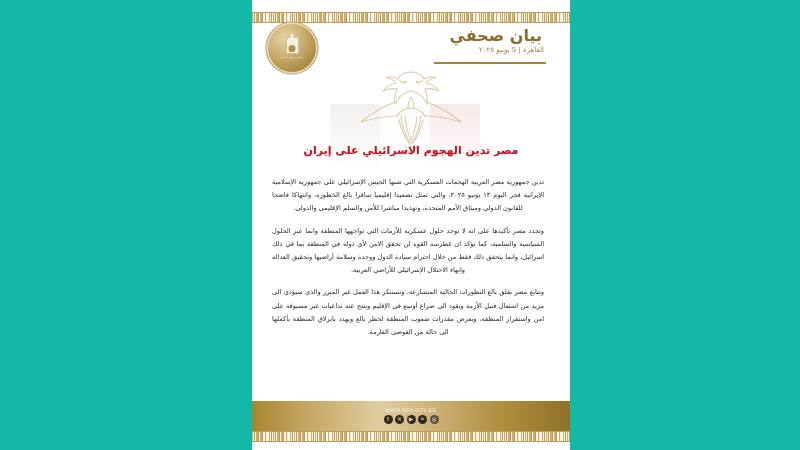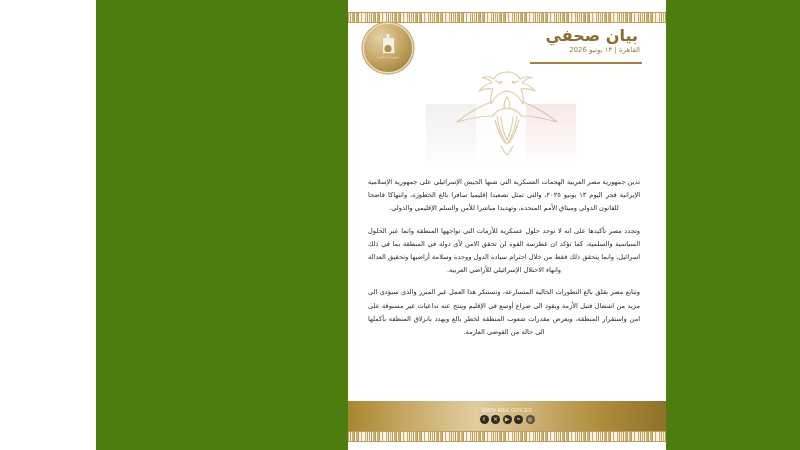--- a/index.html
+++ b/index.html
@@ -2,21 +2,21 @@
 <html lang="ar" dir="rtl"><head>
 <meta charset="utf-8">
 <style>
   html,body{margin:0;padding:0;}
   body{
     width:800px;height:450px;overflow:hidden;
     background:#ffffff;
     font-family:"DejaVu Sans","Liberation Sans",sans-serif;
   }
 
-  .canvas{position:relative;width:704px;height:450px;background:#4d7c0f;}
+  .canvas{position:relative;width:800px;height:450px;background:#14b8a6;}
 
   
   .sheet{
     position:absolute;left:252px;top:0;width:318px;height:450px;
     background:#ffffff;overflow:hidden;
   }
 
   
   .ornament{
     position:absolute;left:0;width:100%;height:11px;
@@ -139,21 +139,21 @@
 <body>
 
 <div class="canvas">
 
   <div class="sheet">
 
     <div class="ornament top"></div>
 
     <div class="header">
       <div class="hdr-title">بيان صحفي</div>
-      <div class="hdr-date">القاهرة | ١٣ يونيو 2026</div>
+      <div class="hdr-date">القاهرة | 5 يونيو ٢٠٢٥</div>
       <div class="hdr-rule"></div>
 
       <div class="emblem">
         <div class="emblem-glyph"></div>
         <div class="emblem-text">جمهورية مصر العربية</div>
       </div>
     </div>
 
     <div class="watermark">
       <div class="flag-bands">
@@ -180,20 +180,21 @@
           <path d="M50 53 C51 62 53 70 56 76"></path>
           <path d="M62 53 C61 62 59 70 56 76"></path>
           <path d="M44 56 C46 64 49 72 54 79"></path>
           <path d="M68 56 C66 64 63 72 58 79"></path>
           <path d="M50 82 C52 86 54 89 56 91 C58 89 60 86 62 82"></path>
           <path d="M53 44 C53 40 54 36 56 33 C58 36 59 40 59 44"></path>
         </g>
       </svg>
     </div>
 
+    <div class="headline">مصر تدين الهجوم الاسرائيلي على إيران</div>
 
     <div class="body">
       <p class="para">تدين جمهورية مصر العربية الهجمات العسكرية التي شنها الجيش الإسرائيلي على جمهورية الإسلامية الإيرانية فجر اليوم ١٣ يونيو ٢٠٢٥، والتي تمثل تصعيدا إقليميا سافرا بالغ الخطورة، وانتهاكا فاضحا للقانون الدولي وميثاق الأمم المتحدة، وتهديدا مباشرا للأمن والسلم الإقليمي والدولي.</p>
       <p class="para">وتجدد مصر تأكيدها على انه لا توجد حلول عسكرية للأزمات التي تواجهها المنطقة وانما عبر الحلول السياسية والسلمية، كما تؤكد ان غطرسة القوة لن تحقق الامن لأي دولة في المنطقة بما في ذلك اسرائيل، وانما يتحقق ذلك فقط من خلال احترام سيادة الدول ووحدة وسلامة أراضيها وتحقيق العدالة وانهاء الاحتلال الإسرائيلي للأراضي العربية.</p>
       <p class="para">وتتابع مصر بقلق بالغ التطورات الحالية المتسارعة، وتستنكر هذا العمل غير المبرر والذي سيؤدي الى مزيد من اشتعال فتيل الأزمة ويقود الى صراع أوسع في الإقليم وينتج عنه تداعيات غير مسبوقة على امن واستقرار المنطقة، ويعرض مقدرات شعوب المنطقة لخطر بالغ ويهدد بانزلاق المنطقة بأكملها الى حالة من الفوضى العارمة.</p>
     </div>
 
     <div class="footer">
       <div class="footer-url">WWW.MFA.GOV.EG</div>
       <div class="socials">

